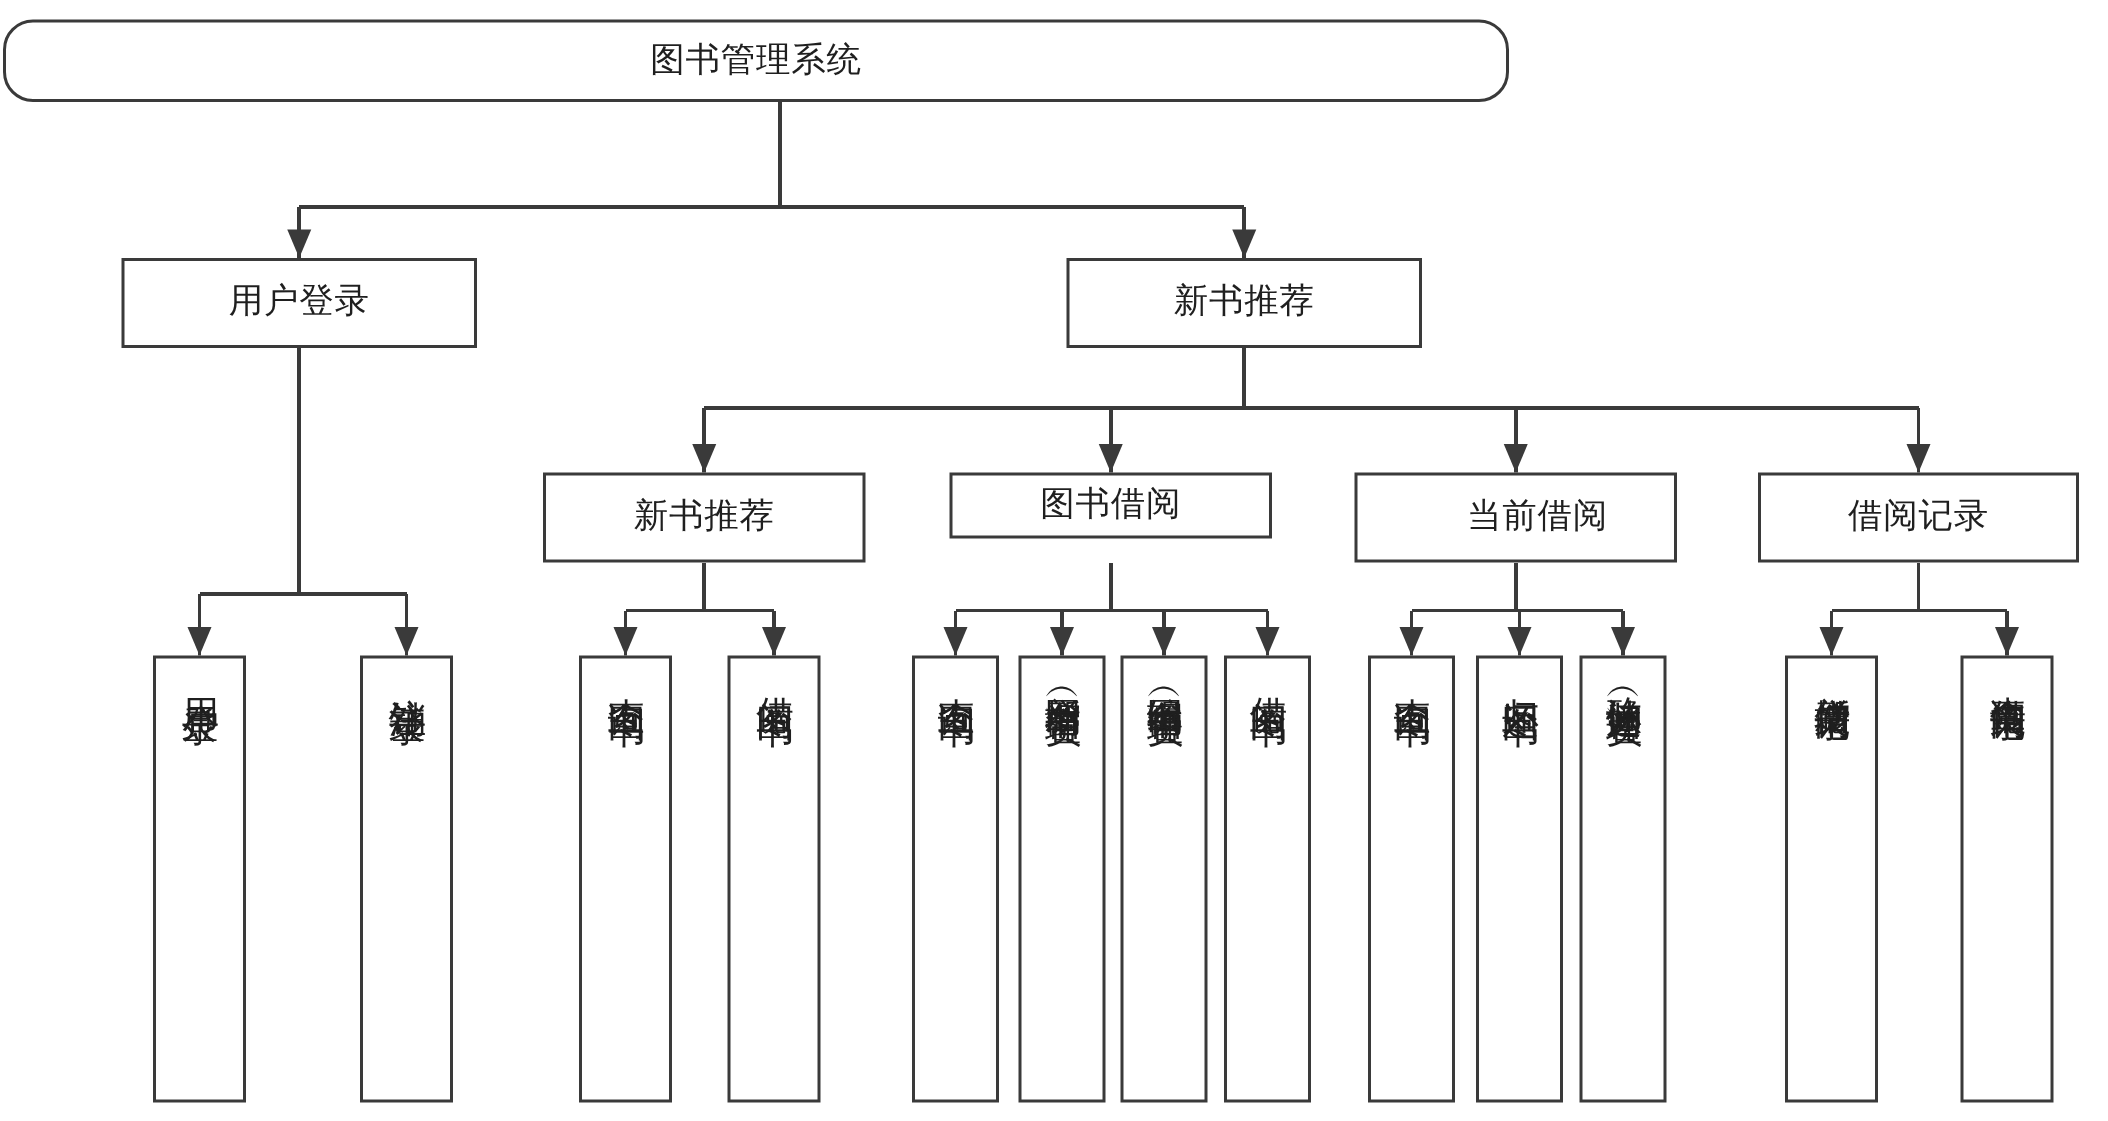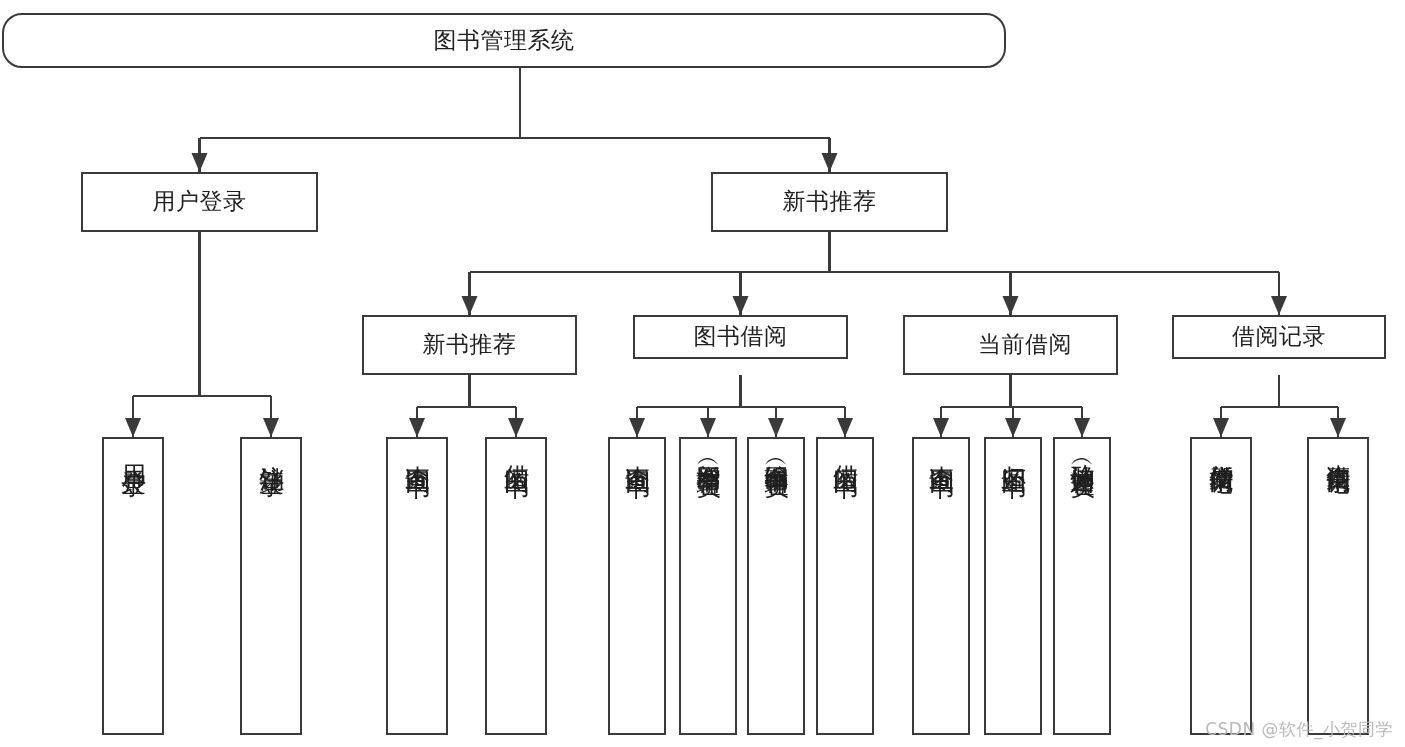--- a/index.html
+++ b/index.html
@@ -145,21 +145,21 @@
       </div>
       <div class="node horizontal" style="left: 362px; top: 315px; width: 215px; height: 60px;">
         <span class="label">新书推荐</span>
       </div>
       <div class="node horizontal" style="left: 633px; top: 315px; width: 215px; height: 44px;">
         <span class="label">图书借阅</span>
       </div>
       <div class="node horizontal" style="left: 903px; top: 315px; width: 215px; height: 60px; padding-left: 29px;">
         <span class="label">当前借阅</span>
       </div>
-      <div class="node horizontal" style="left: 1172px; top: 315px; width: 214px; height: 44px;">
+      <div class="node horizontal" style="left: 1172px; top: 315px; width: 214px; height: 60px;">
         <span class="label">借阅记录</span>
       </div>
       <div class="node vertical" style="left: 102px; top: 437px; width: 62px; height: 298px;">
         <span class="label">用户登录</span>
       </div>
       <div class="node vertical" style="left: 240px; top: 437px; width: 62px; height: 298px;">
         <span class="label">注销登录</span>
       </div>
       <div class="node vertical" style="left: 386px; top: 437px; width: 62px; height: 298px;">
         <span class="label">查询图书</span>
@@ -188,14 +188,13 @@
       <div class="node vertical tall" style="left: 1053px; top: 437px; width: 58px; height: 298px;">
         <span class="label">确认归还（管理员）</span>
       </div>
       <div class="node vertical tall" style="left: 1190px; top: 437px; width: 62px; height: 298px;">
         <span class="label">新增借阅记录</span>
       </div>
       <div class="node vertical tall" style="left: 1307px; top: 437px; width: 62px; height: 298px;">
         <span class="label">查询借阅记录</span>
       </div>
     </div>
-  <div id="watermark">CSDN @软件_小贺同学</div>
 </div>
 
 </body></html>

